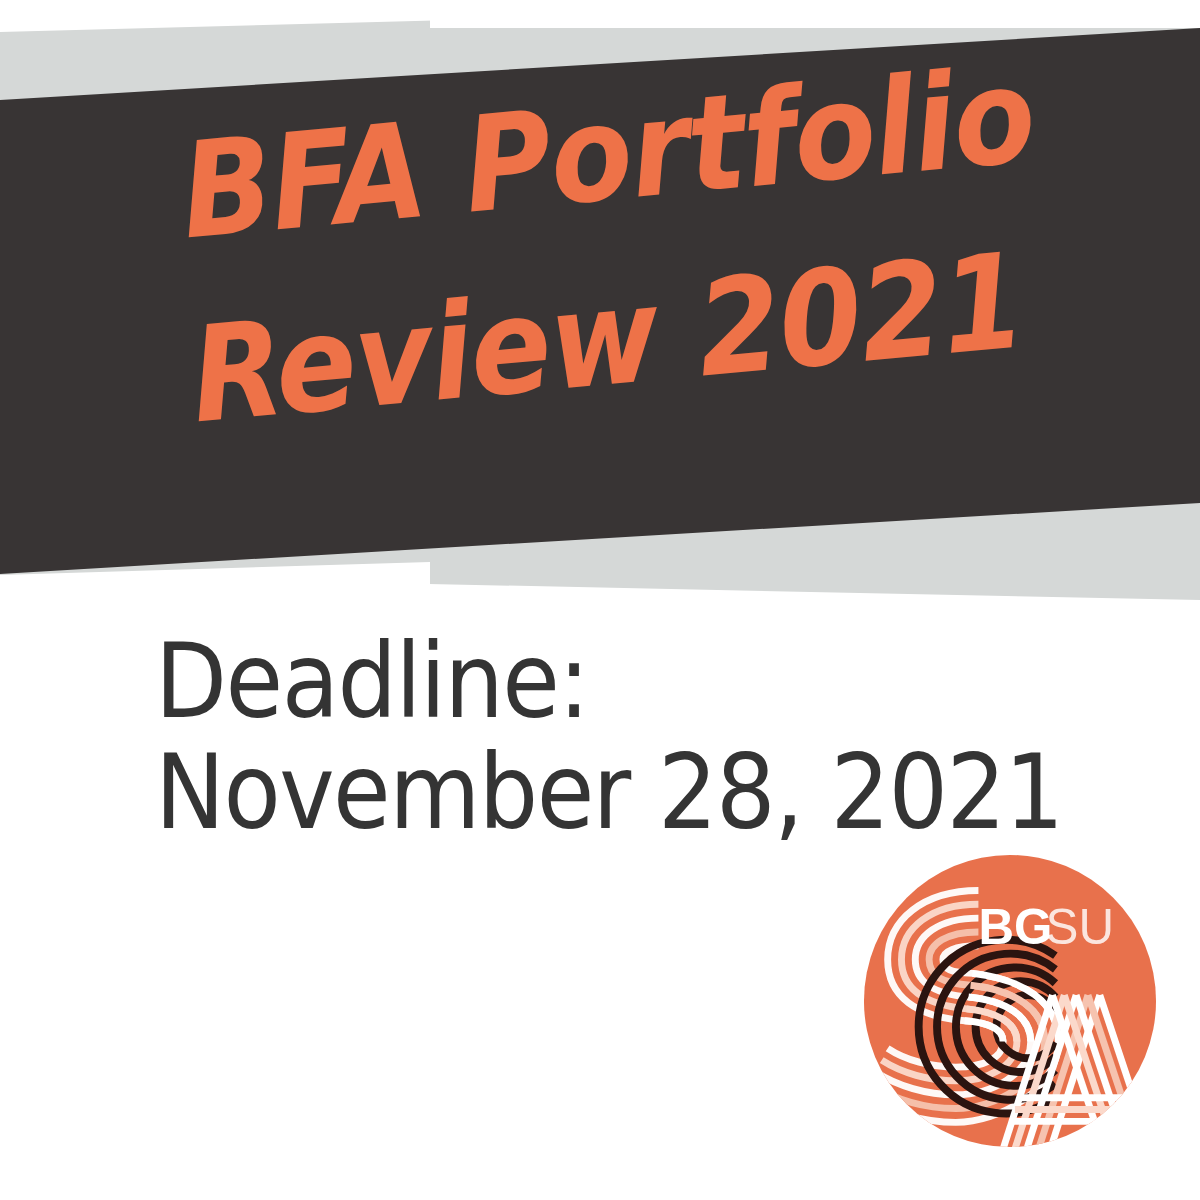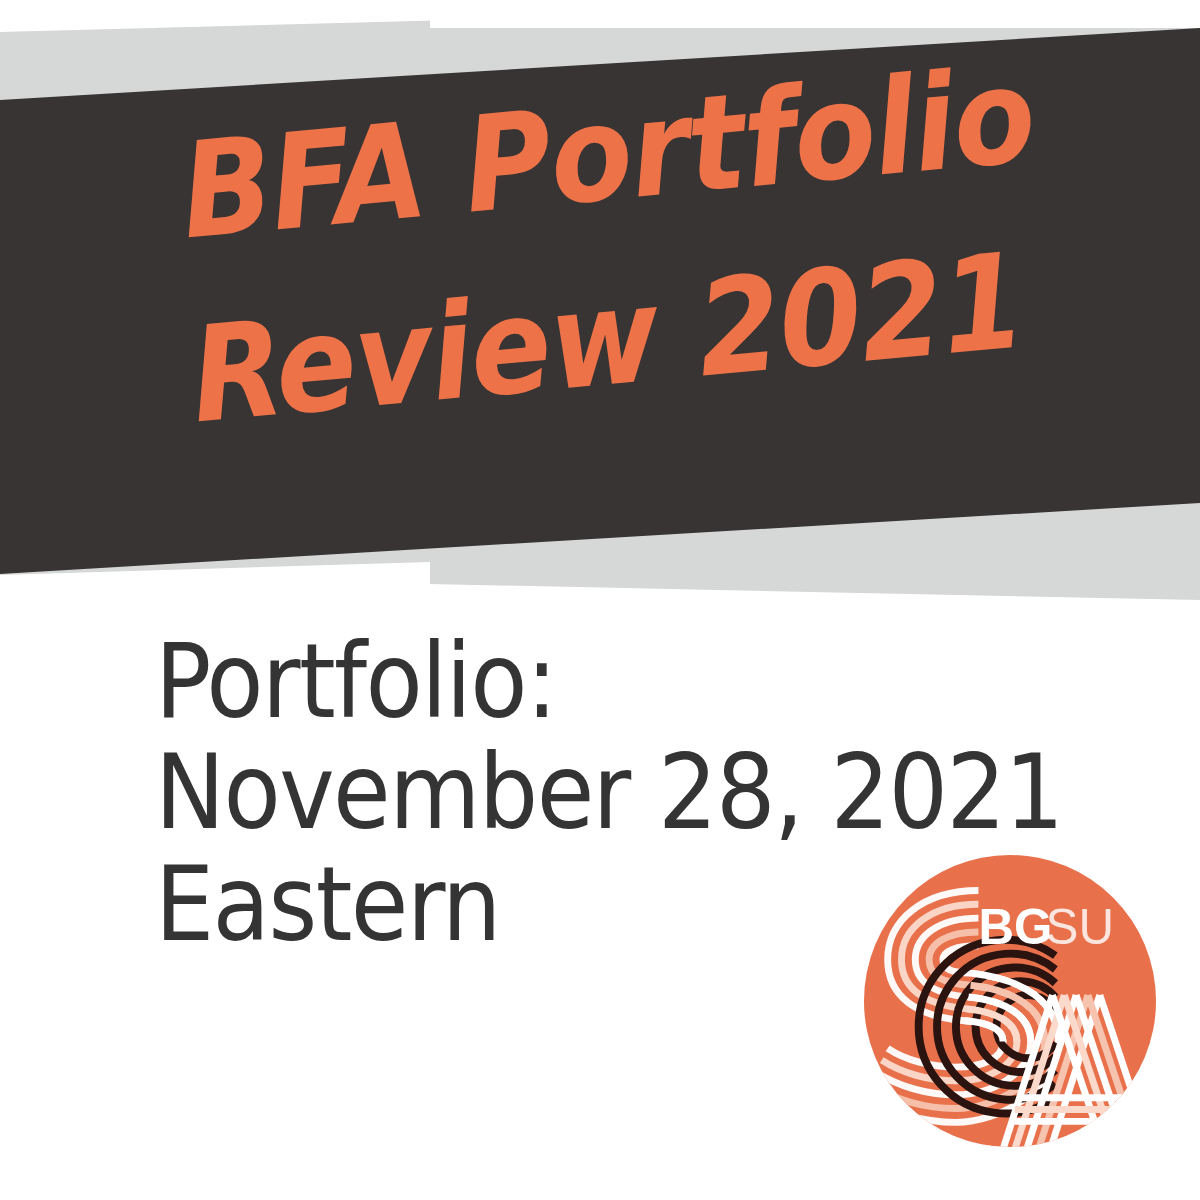--- a/index.html
+++ b/index.html
@@ -114,23 +114,22 @@
       <polygon points="0,575 430,562 430,620 0,620" fill="#ffffff"></polygon>
     </svg>
   </div>
 
   <div class="title-wrap">
     <div class="title-line" id="title-line-1">BFA Portfolio</div>
     <div class="title-line" id="title-line-2">Review 2021</div>
   </div>
 
   <div id="deadline-block">
-    <span class="deadline-line">Portfolio:</span>
+    <span class="deadline-line">Deadline:</span>
     <span class="deadline-line">November 28, 2021</span>
-    <span class="deadline-line">Eastern</span>
   </div>
 
   <div id="logo">
     <svg viewBox="0 0 300 300" xmlns="http://www.w3.org/2000/svg">
       <defs>
         <clipPath id="circleClip">
           <circle cx="150" cy="150" r="148"></circle>
         </clipPath>
 
         <g id="sLight">

